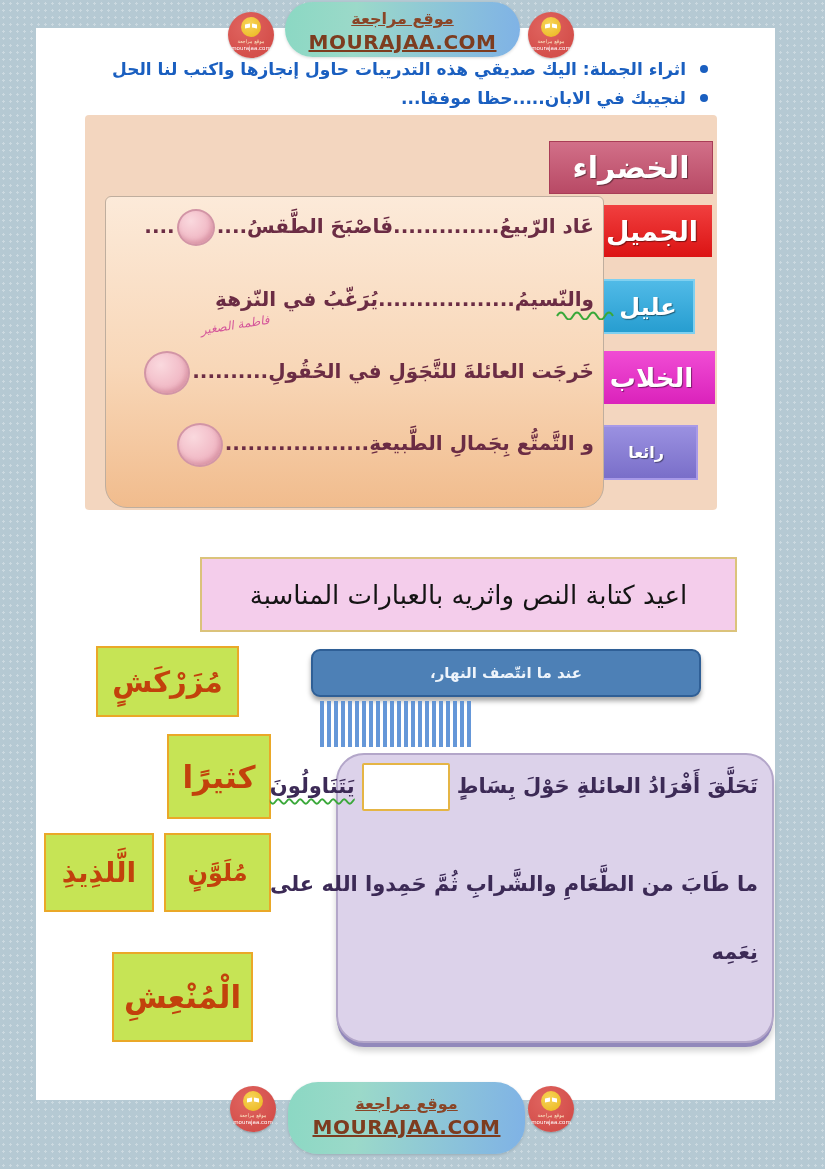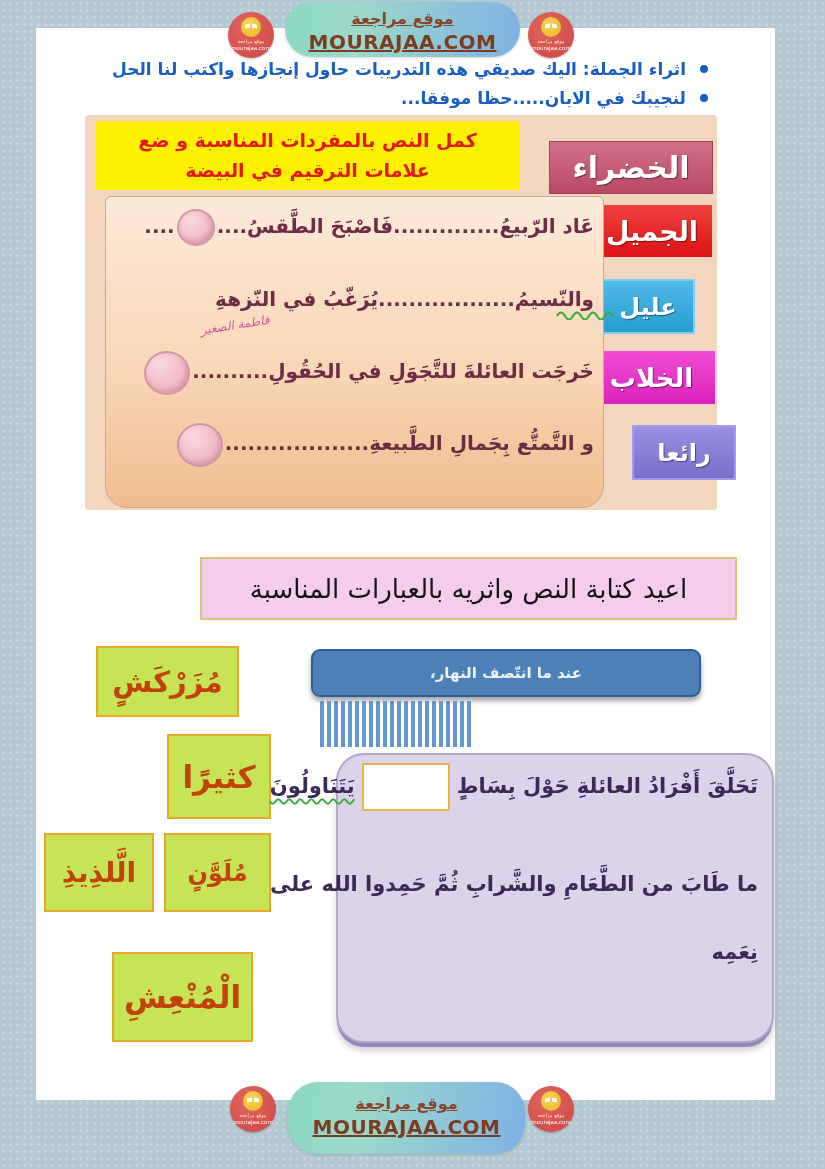--- a/index.html
+++ b/index.html
@@ -63,25 +63,25 @@
   .wlabel{
     position:absolute;color:#ffffff;font-weight:bold;text-align:center;direction:rtl;
     display:flex;align-items:center;justify-content:center;
     text-shadow:1px 1px 1px rgba(0,0,0,.45);
     background-image:linear-gradient(180deg,rgba(255,255,255,.18),rgba(0,0,0,.08));
   }
   .w-khadra{left:549px;top:141px;width:162px;height:51px;background-color:#c8506e;font-size:30px;border:1px solid #a93d57;text-align:right;}
   .w-jamil{left:592px;top:205px;width:120px;height:52px;background-color:#ee1515;font-size:27px;}
   .w-alil{left:601px;top:279px;width:90px;height:51px;background-color:#2aabe2;font-size:24px;border:2px solid #7fd0f0;}
   .w-khallab{left:588px;top:351px;width:127px;height:53px;background-color:#ed25cb;font-size:26px;}
-  .w-raia{left:632px;top:425px;width:100px;height:51px;background-color:#8478da;font-size:24px;border:2px solid #a89ae8;}
+  .w-raia{left:594px;top:425px;width:100px;height:51px;background-color:#8478da;font-size:16px;border:2px solid #a89ae8;}
 
   
   .pink-box{
-    position:absolute;left:200px;top:557px;width:537px;height:63px;
+    position:absolute;left:200px;top:557px;width:537px;height:75px;
     background:#f4cdeb;border:2px solid #dbc37b;box-sizing:border-box;
     display:flex;align-items:center;justify-content:center;direction:rtl;
     color:#141414;font-size:26px;white-space:nowrap;
   }
   .chip{
     position:absolute;background:#c6e455;border:2px solid #eaa828;box-sizing:border-box;
     display:flex;align-items:center;justify-content:center;direction:rtl;
     color:#c2410c;font-weight:bold;
   }
   .chip1{left:96px;top:646px;width:143px;height:71px;font-size:29px;}
@@ -140,21 +140,20 @@
     <div class="badge-t2">mourajaa.com</div>
   </div>
 
   <div class="bullets">
     <div class="bullet-line"><span class="bdot"></span><span>اثراء الجملة:  اليك صديقي هذه التدريبات  حاول إنجازها واكتب لنا الحل</span></div>
     <div class="bullet-line"><span class="bdot"></span><span>لنجيبك في الابان.....حظا موفقا...</span></div>
   </div>
 
   <div class="peach"></div>
 
-  <div class="yellow-box">كمل النص بالمفردات المناسبة و ضع علامات الترقيم في البيضة</div>
 
   <div class="wlabel w-khadra">الخضراء</div>
   <div class="wlabel w-jamil">الجميل</div>
   <div class="wlabel w-alil">عليل</div>
   <div class="wlabel w-khallab">الخلاب</div>
   <div class="wlabel w-raia">رائعا</div>
 
   <div class="panel"></div>
 
   <div class="sline" style="top:203px;">

